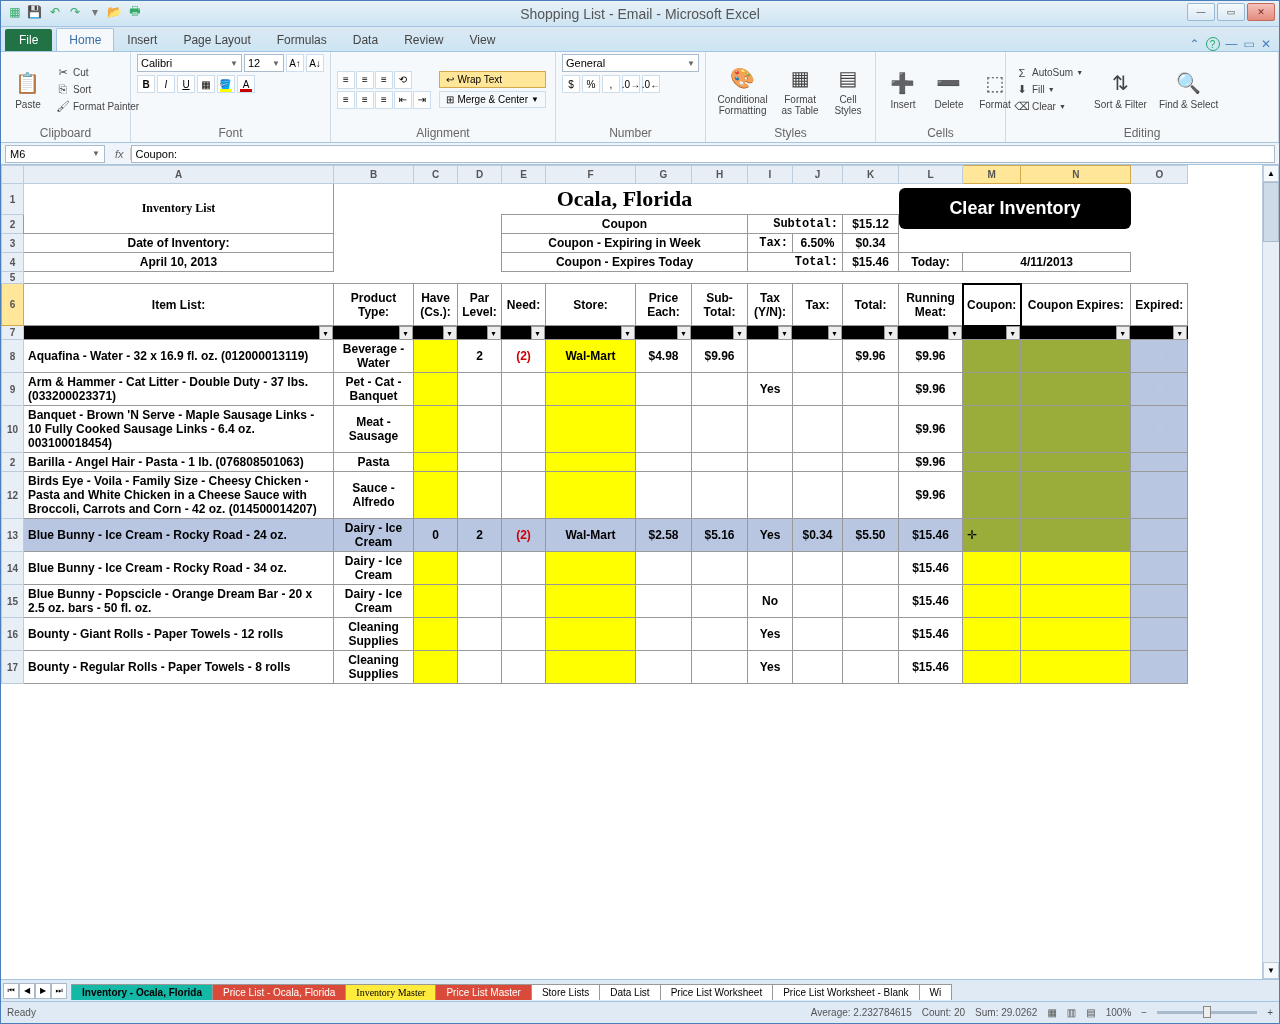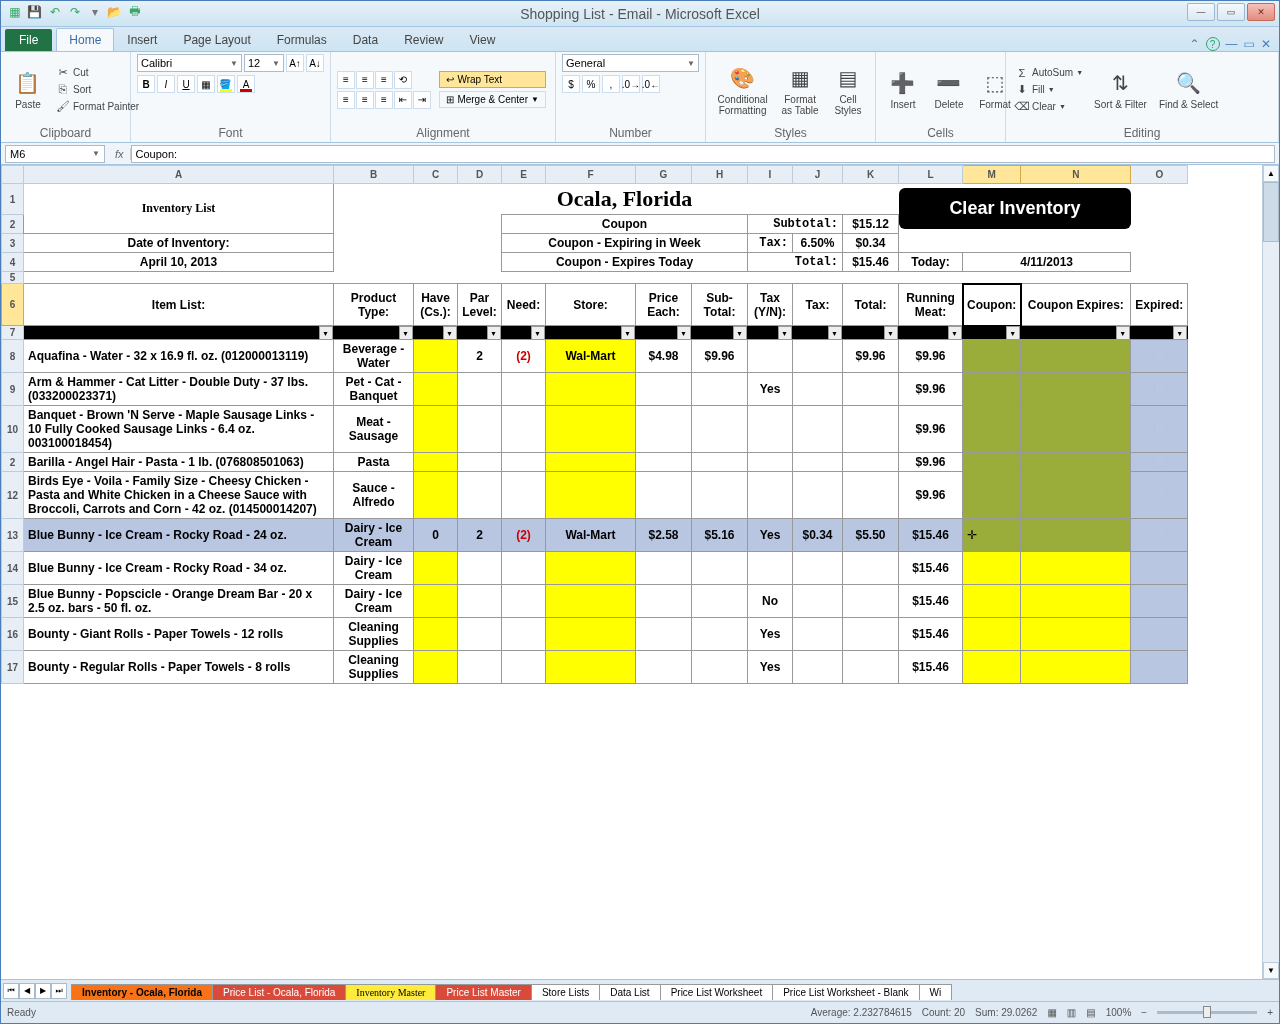--- a/index.html
+++ b/index.html
@@ -82,21 +82,21 @@
 td.sel-row { background: #b8c6e2; }
 .red-neg { color: #cc0000; font-weight: bold; }
 .zero-col { color:#b8cbe4; text-align:center; }
 
 
 .statusbar-area { height: 22px; background: #dfeaf5; border-top: 1px solid #a5c4e0; display: flex; align-items: center; position: relative; }
 .tab-scroll { display: flex; gap: 0; padding-left: 2px; }
 .ts-btn { width: 16px; height: 16px; border: 1px solid #abc; background: #fff; font-size: 8px; display: flex; align-items: center; justify-content: center; cursor: pointer; }
 .sheet-tabs { display: flex; margin-left: 4px; }
 .stab { padding: 2px 10px; font-size: 10px; border: 1px solid #999; border-bottom: none; background: #fff; cursor: pointer; position: relative; top: 1px; margin-right: -1px; }
-.stab.active { background: #f97316; font-weight: bold; z-index: 2; }
+.stab.active { background: #14b8a6; font-weight: bold; z-index: 2; }
 .stab.red { background: #d94a3a; color: #fff; }
 .stab.yel { background: #ffeb3b; font-family: Liberation Serif, serif; }
 
 .status-line { height: 22px; background: #dfeaf5; border-top: 1px solid #a5c4e0; display: flex; align-items: center; font-size: 10px; color: #555; padding: 0 6px; gap: 12px; }
 .status-right { margin-left: auto; display: flex; gap: 10px; align-items: center; }
 .zoom-slider { width: 100px; height: 3px; background: #abc; position: relative; }
 .zoom-thumb { width: 8px; height: 12px; background: #eee; border: 1px solid #888; position: absolute; left: 46px; top: -5px; }
 
 .vscroll { width: 17px; background: #e8eef6; border-left: 1px solid #bcd; display:flex; flex-direction:column; }
 .sbar-btn { height:17px; border:1px solid #bcd; background:#f5f9fc; font-size:8px; display:flex; align-items:center; justify-content:center;}

